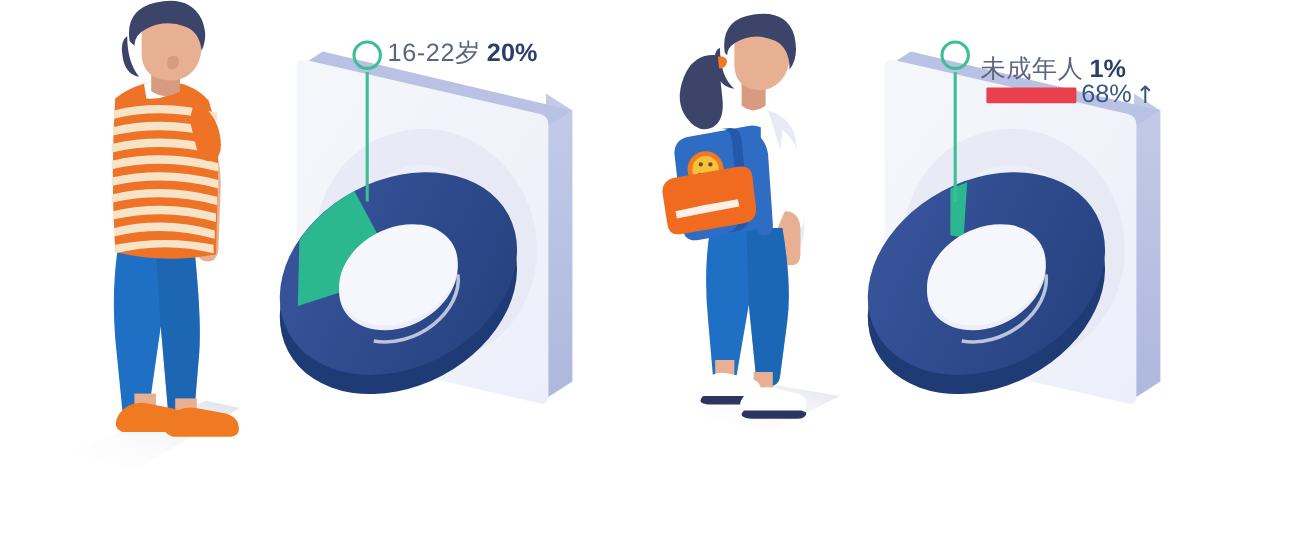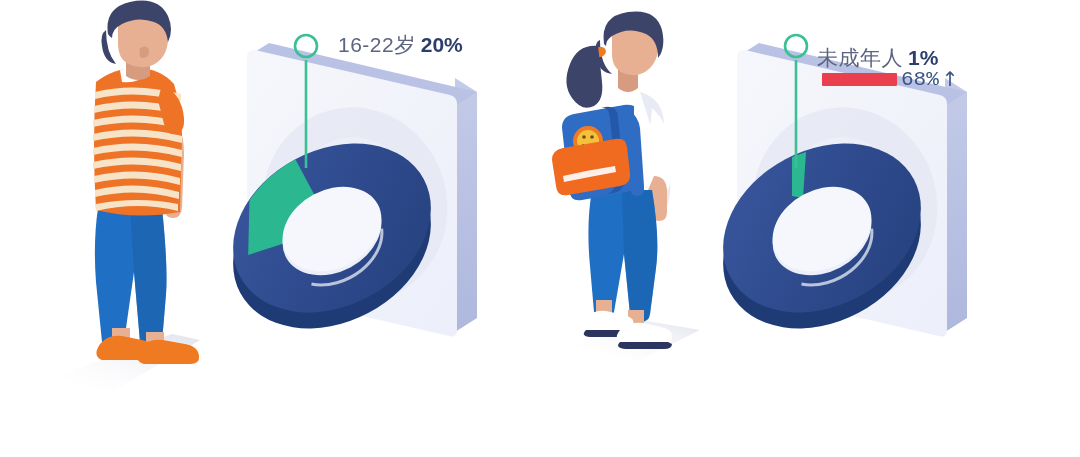--- a/index.html
+++ b/index.html
@@ -50,21 +50,21 @@
     white-space: nowrap;
   }
   .delta-bar {
     height: 13px;
     border-radius: 1px;
   }
   .delta-value {
     font-size: 21px;
     color: #3a5584;
     margin-left: 4px;
-    font-family: Liberation Mono, monospace;
+    font-family: Liberation Sans, sans-serif;
   }
   .delta-arrow {
     font-size: 20px;
     color: #3a5584;
     margin-left: 3px;
     font-family: "DejaVu Sans", sans-serif;
   }
 </style>
 </head>
 <body>
@@ -257,21 +257,21 @@
                q -18 -8 -34 2 q -6 4 -6 10 z" fill="#3c4469"></path>
       <path d="M 600 40 q 0 24 12 34 q -14 -2 -16 -18 q -2 -14 4 -16 z" fill="#3c4469"></path>
 
       <ellipse cx="600" cy="52" rx="6" ry="5" fill="#f07a21" transform="rotate(-20 600 52)"></ellipse>
 
       <path d="M 598 46 q -20 -2 -28 18 q -8 20 2 34 q 10 14 22 8 q 10 -6 8 -24
                q -2 -20 -4 -36 z" fill="#3c4469"></path>
     </g>
   </svg>
 
-  <div class="label-group" style="left:338px; top:34px;text-align:center;">
+  <div class="label-group" style="left:323px; top:34px;text-align:center;">
     <span class="label-text">16-22岁</span><span class="label-value">20%</span>
   </div>
 
   <div class="label-group" style="left:817px; top:34px;margin-top:13px;">
     <span class="label-text">未成年人</span><span class="label-value">1%</span>
   </div>
 
   <div class="delta-row" style="left:822px; top:67px;">
     <span class="delta-bar" id="deltaBar" style="width:75px; background:#ea3f4c;"></span>
     <span class="delta-value">68%</span>

